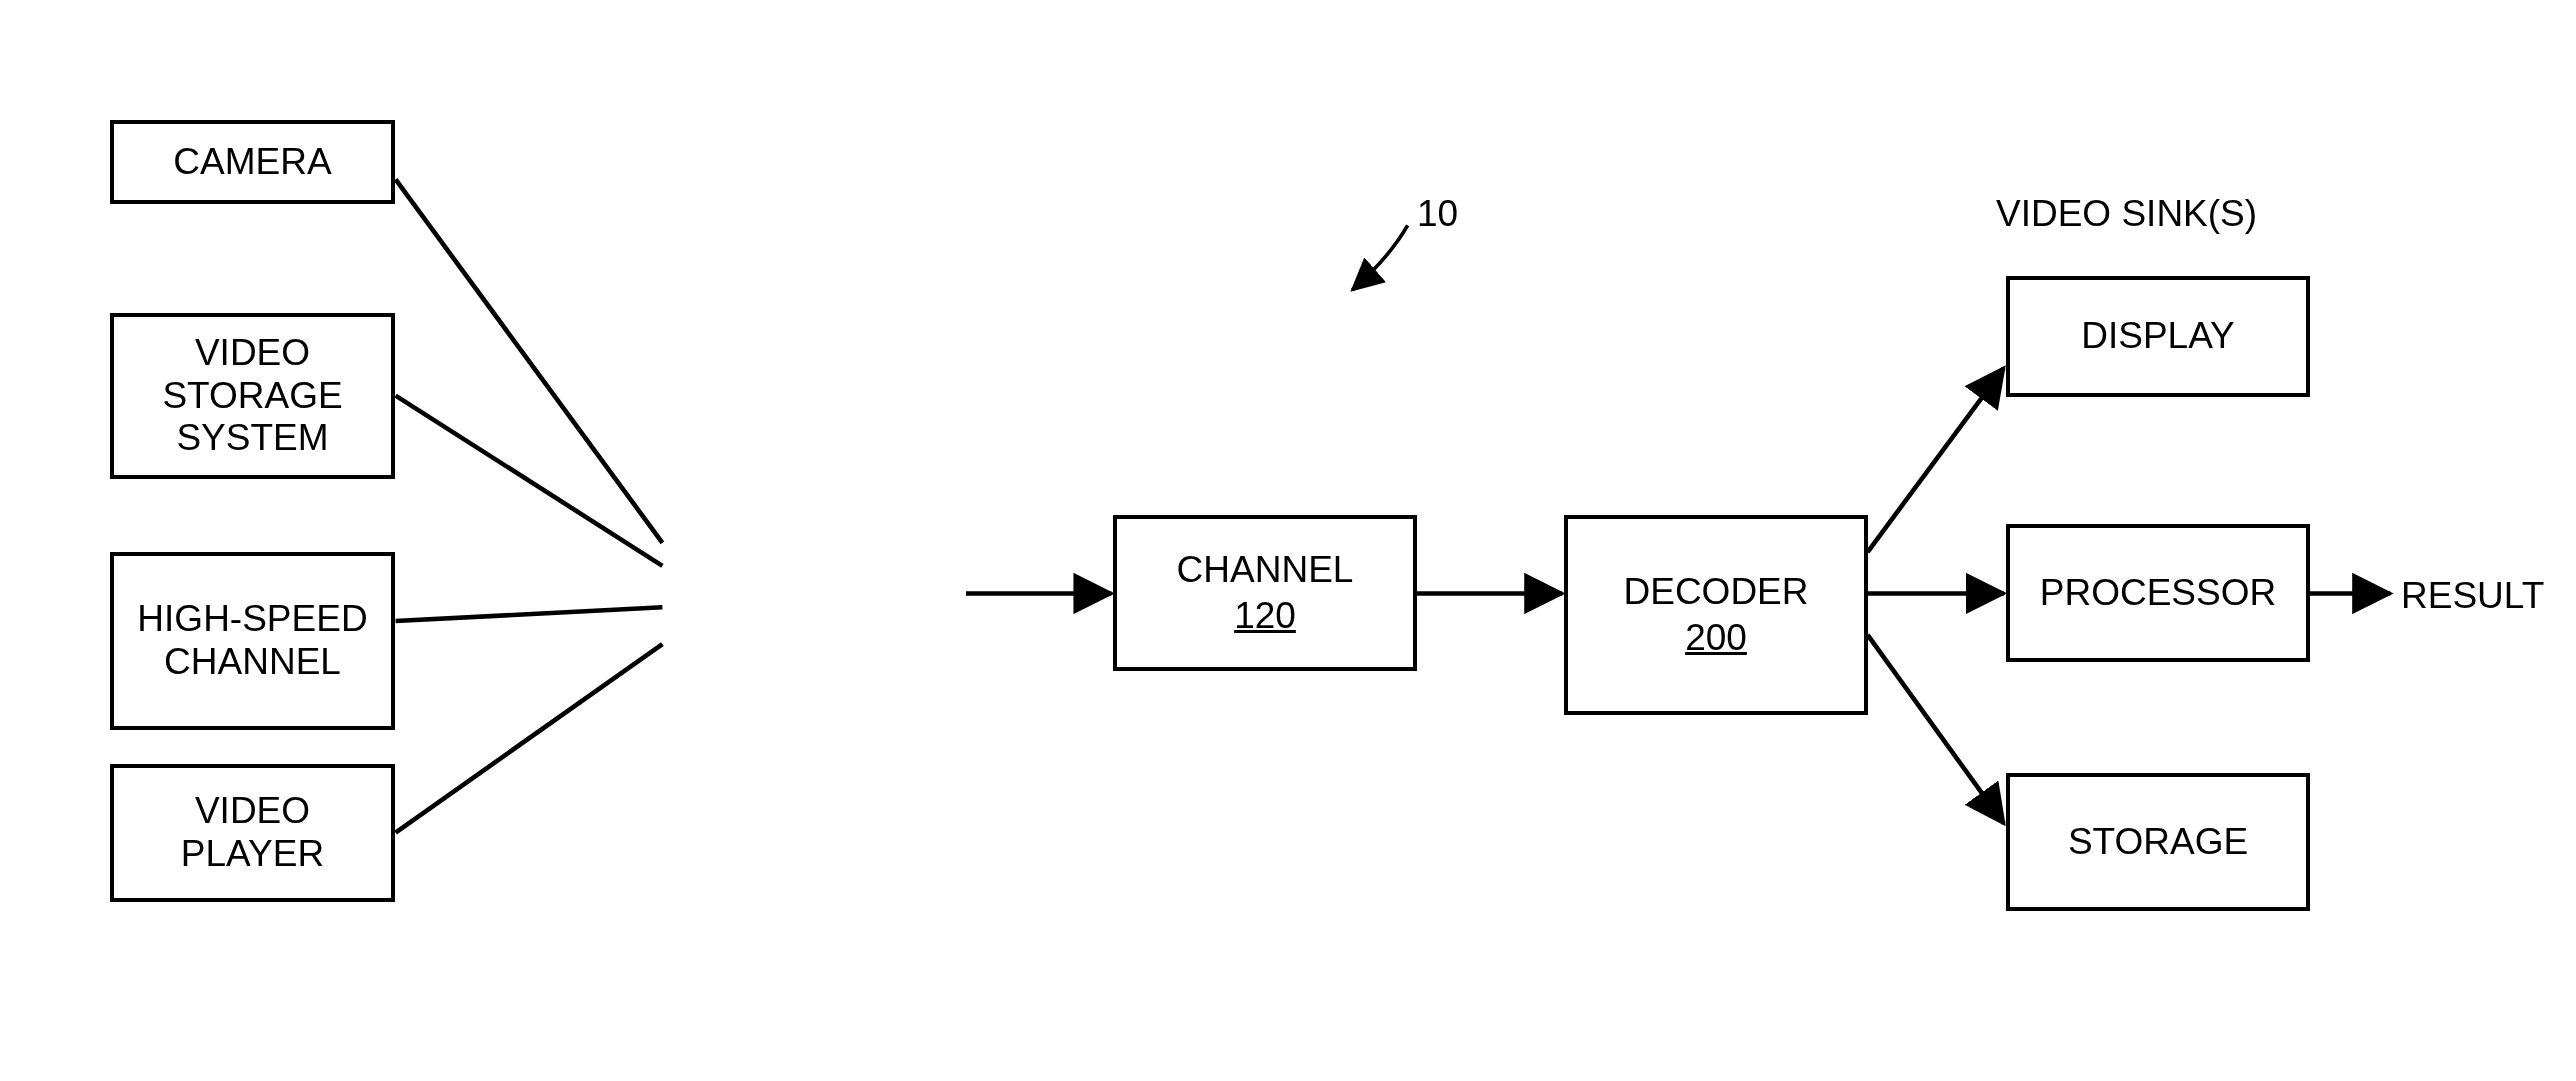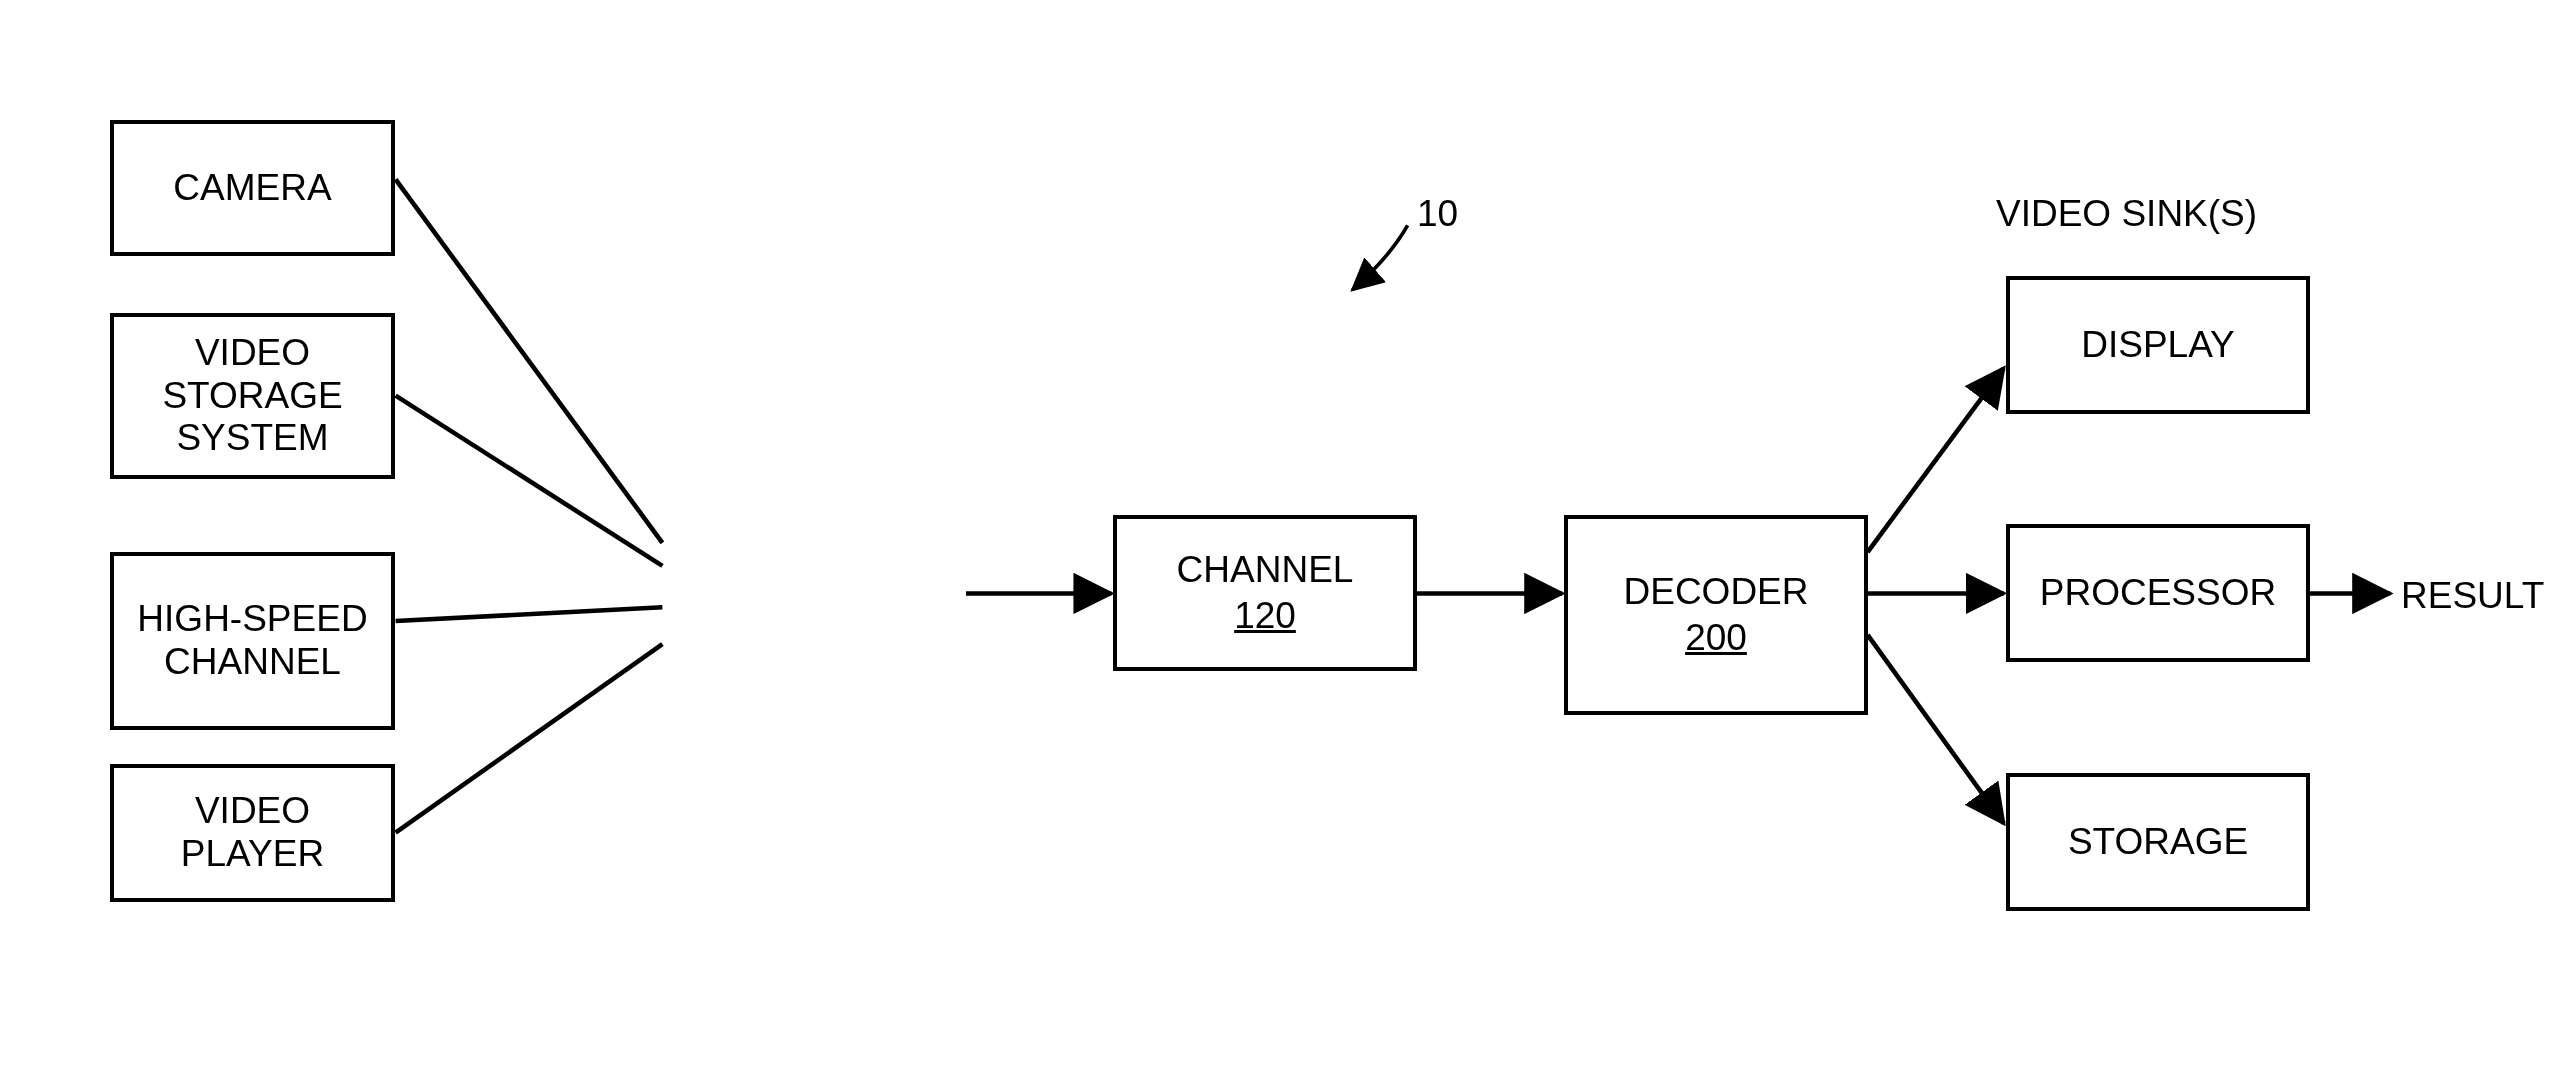--- a/index.html
+++ b/index.html
@@ -44,21 +44,21 @@
   }
 </style>
 </head>
 <body>
 <div class="stage">
 
 <div class="label" style="left:1417px; top:193px;">10</div>
 
 <div class="label" style="left:1996px; top:193px;">VIDEO SINK(S)</div>
 
-<div class="box" style="left:110px; top:120px; width:285px; height:136px;">
+<div class="box" style="left:110px; top:120px; width:285px; height:84px;">
   <span>CAMERA</span>
 </div>
 
 <div class="box" style="left:110px; top:313px; width:285px; height:166px;">
   <span>VIDEO</span>
   <span>STORAGE</span>
   <span>SYSTEM</span>
 </div>
 
 <div class="box" style="left:110px; top:552px; width:285px; height:178px;">
@@ -75,21 +75,21 @@
 <div class="box" style="left:1113px; top:515px; width:304px; height:156px;">
   <span>CHANNEL</span>
   <span class="ref">120</span>
 </div>
 
 <div class="box" style="left:1564px; top:515px; width:304px; height:200px;">
   <span>DECODER</span>
   <span class="ref">200</span>
 </div>
 
-<div class="box" style="left:2006px; top:276px; width:304px; height:138px;">
+<div class="box" style="left:2006px; top:276px; width:304px; height:121px;">
   <span>DISPLAY</span>
 </div>
 
 <div class="box" style="left:2006px; top:524px; width:304px; height:138px;">
   <span>PROCESSOR</span>
 </div>
 
 <div class="box" style="left:2006px; top:773px; width:304px; height:138px;">
   <span>STORAGE</span>
 </div>

